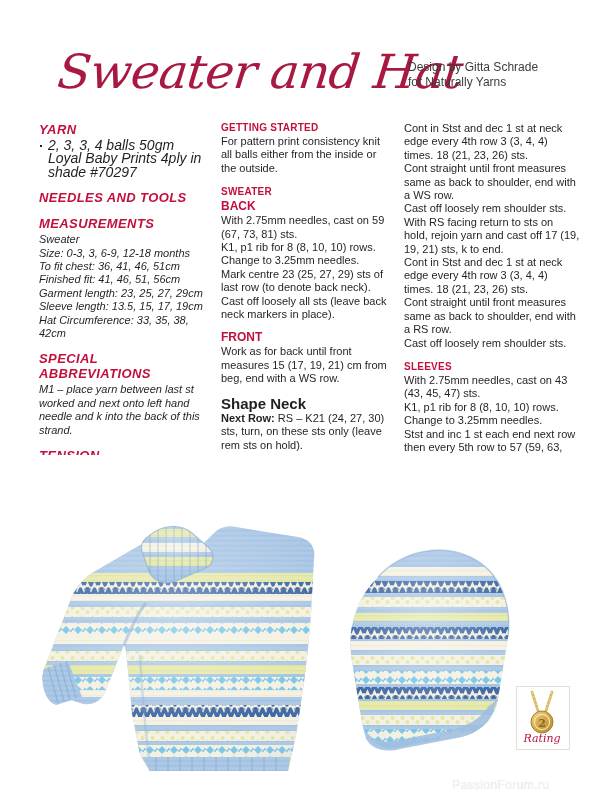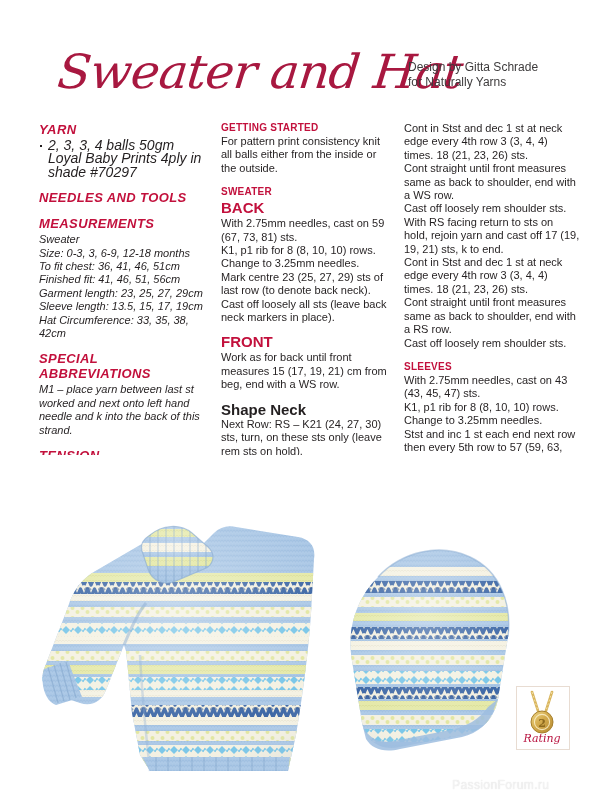--- a/index.html
+++ b/index.html
@@ -46,21 +46,21 @@
     font-size:10px;
     font-weight:bold;
     letter-spacing:.25px;
     margin:0 0 2px 0;
     text-transform:uppercase;
   }
   .col-left h2.sec{font-style:italic;letter-spacing:.4px;font-size:13px;}
 
   h3.sub{
     color:#C2103C;
-    font-size:15px;
+    font-size:12px;
     font-weight:bold;
     margin:0 0 1px 0;
     text-transform:uppercase;
   }
   h3.subblack{
     color:#231f20;
     font-size:15px;
     font-weight:bold;
     margin:0 0 0 0;
   }
@@ -74,21 +74,21 @@
   ul.bul{margin:0;padding:0;list-style:none;}
   ul.bul li{
     font-size:14px;line-height:13.4px;
     position:relative;padding-left:9px;margin:0;
     color:#231f20;
   }
   ul.bul li:before{
     content:"";position:absolute;left:1px;top:5.5px;
     width:2.4px;height:2.4px;background:#231f20;
   }
-  .lead{font-weight:normal;color:#231f20;}
+  .lead{font-weight:bold;color:#231f20;}
 
   .arrow-mark{
     display:inline-block;
     width:0;height:0;
     border-top:5px solid transparent;
     border-bottom:5px solid transparent;
     border-left:7px solid #C2103C;
     vertical-align:-1px;
     margin-left:4px;
   }

